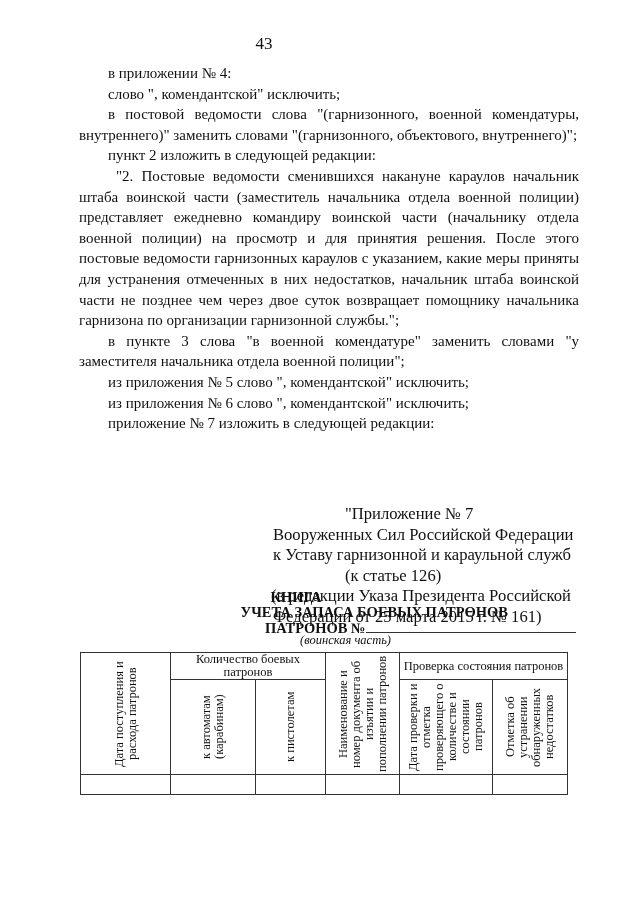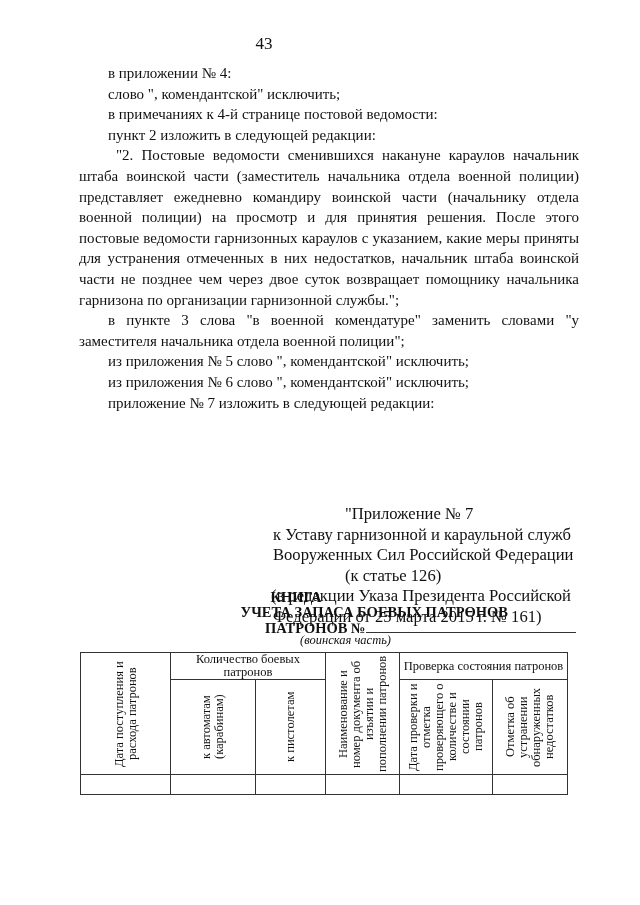--- a/index.html
+++ b/index.html
@@ -24,33 +24,33 @@
   .r-top { height: 27px; } .r-sub { height: 95px; } .r-body { height: 20px; }
 </style>
 </head>
 <body>
 
 <div class="page-num">43</div>
 
 <div class="body-text">
   <p class="ind">в приложении № 4:</p>
   <p class="ind">слово ", комендантской" исключить;</p>
-  <p class="ind">в примечаниях к 4-й странице постовой ведомости:</p>
+  <p class="ind">в постовой ведомости слова "(гарнизонного, военной комендатуры, внутреннего)" заменить словами "(гарнизонного, объектового, внутреннего)";</p>
   <p class="ind">пункт 2 изложить в следующей редакции:</p>
   <p class="ind" style="text-indent:37px">"2. Постовые ведомости сменившихся накануне караулов начальник штаба воинской части (заместитель начальника отдела военной полиции) представляет ежедневно командиру воинской части (начальнику отдела военной полиции) на просмотр и для принятия решения. После этого постовые ведомости гарнизонных караулов с указанием, какие меры приняты для устранения отмеченных в них недостатков, начальник штаба воинской части не позднее чем через двое суток возвращает помощнику начальника гарнизона по организации гарнизонной службы.";</p>
   <p class="ind">в пункте 3 слова "в военной комендатуре" заменить словами "у заместителя начальника отдела военной полиции";</p>
   <p class="ind">из приложения № 5 слово ", комендантской" исключить;</p>
   <p class="ind">из приложения № 6 слово ", комендантской" исключить;</p>
   <p class="ind">приложение № 7 изложить в следующей редакции:</p>
 </div>
 
 <div class="appendix">
   <div style="padding-left:76px">"Приложение № 7</div>
+  <div style="padding-left:4px">Вооруженных Сил Российской Федерации</div>
   <div style="padding-left:4px">к Уставу гарнизонной и караульной служб</div>
-  <div style="padding-left:4px">Вооруженных Сил Российской Федерации</div>
   <div style="padding-left:76px">(к статье 126)</div>
   <div style="padding-left:2px">(в редакции Указа Президента Российской</div>
   <div style="padding-left:4px">Федерации от 25 марта 2015 г. № 161)</div>
 </div>
 
 <div class="title-block">
   <div class="t1">КНИГА</div>
   <div class="t2">УЧЕТА ЗАПАСА БОЕВЫХ ПАТРОНОВ</div>
   <div class="t3"><span>ПАТРОНОВ №</span><span class="blank"></span></div>
 </div>

